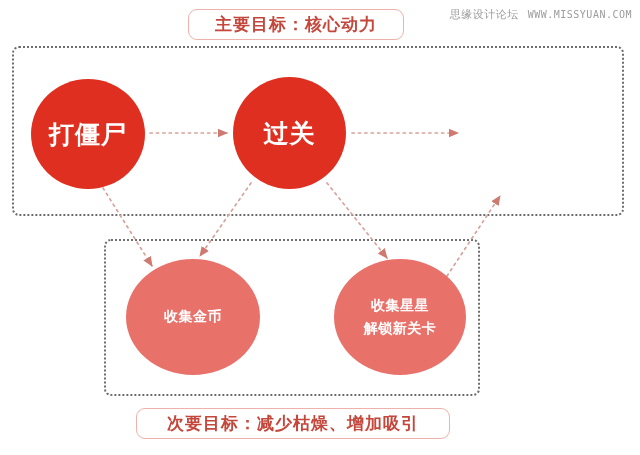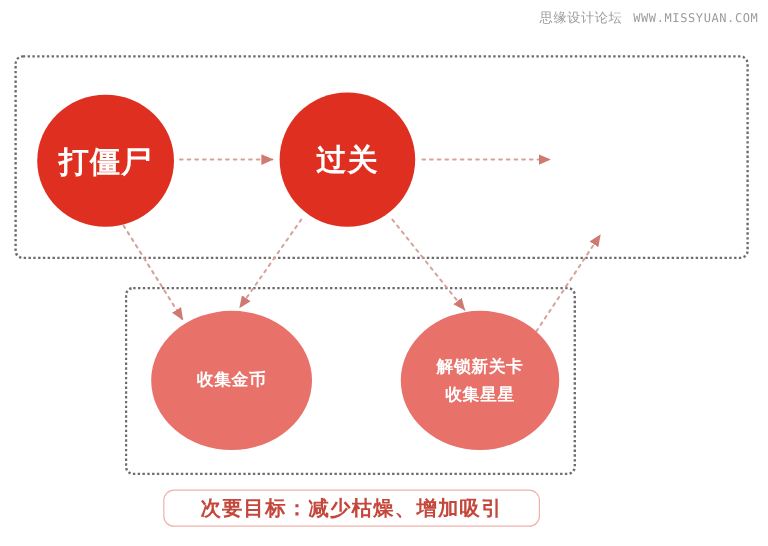--- a/index.html
+++ b/index.html
@@ -167,19 +167,20 @@
     <span class="node-line">打僵尸</span>
   </div>
   <div class="node-circle primary-node" id="node-pass">
     <span class="node-line">过关</span>
   </div>
 
   <div class="node-circle secondary-node" id="node-coins">
     <span class="node-line">收集金币</span>
   </div>
   <div class="node-circle secondary-node" id="node-stars">
+    <span class="node-line">收集星星</span>
     <span class="node-line">解锁新关卡</span>
-    <span class="node-line">收集星星</span>
   </div>
 
+  <div class="goal-label" id="primary-goal-label">主要目标：核心动力</div>
   <div class="goal-label" id="secondary-goal-label">次要目标：减少枯燥、增加吸引</div>
 
 </div>
 
 </body></html>

